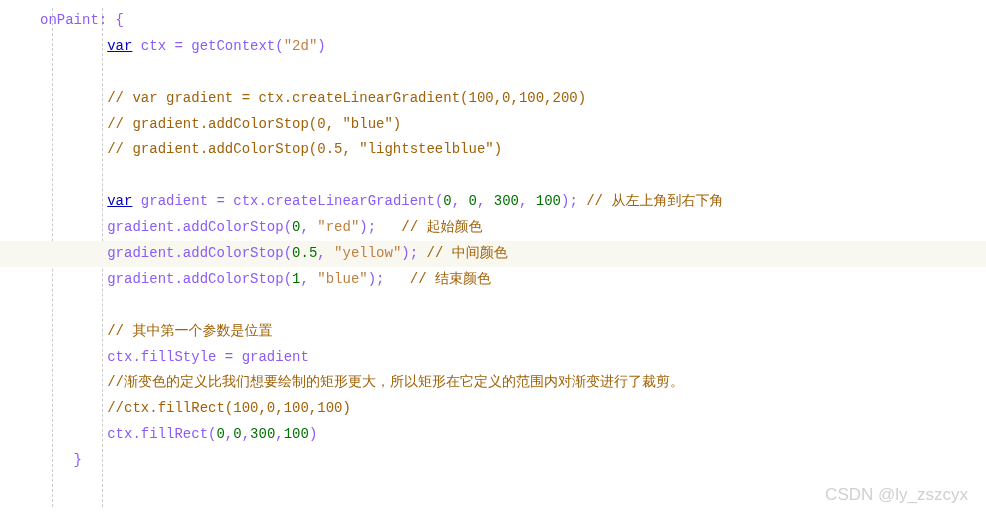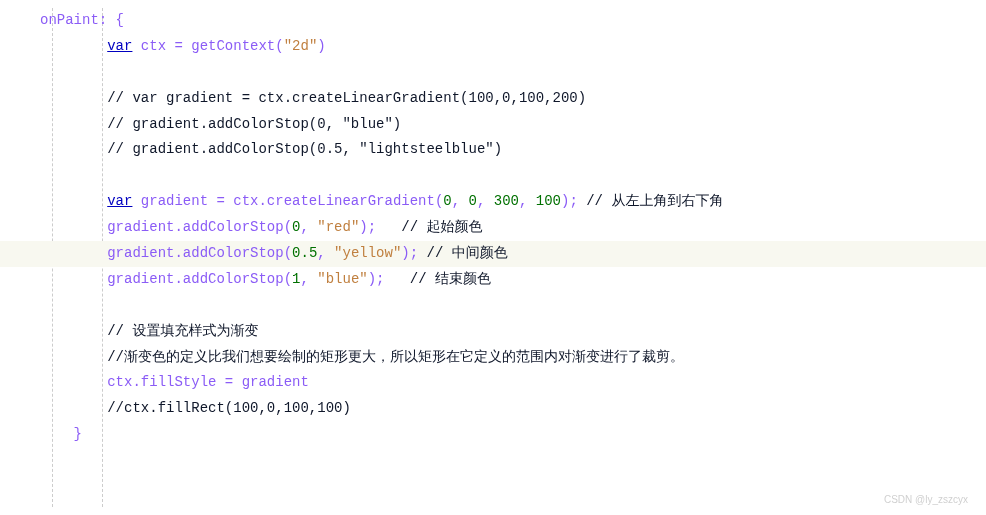--- a/index.html
+++ b/index.html
@@ -27,34 +27,34 @@
       bottom: 0;
       width: 1px;
       border-left: 1px dashed #cccccc;
     }
     .guide-1 { left: 12px; }
     .guide-2 { left: 62px; }
     .kw { color: #0000c0; text-decoration: underline; }
     .fn { color: #8b5cf6; }
     .str { color: #c08040; }
     .num { color: #007000; }
-    .comment { color: #0f172a; }
+    .comment { color: #a16207; }
     .plain { color: #8b5cf6; }
     .highlight-line {
       background: #f8f8f0;
       margin-left: -40px;
       padding-left: 40px;
       margin-right: -200px;
     }
     .watermark {
       position: absolute;
       right: 18px;
       bottom: 10px;
       color: #d0d0d0;
-      font-size: 10px;
+      font-size: 17px;
       font-family: Arial, sans-serif;
     }
     .guides-wrapper {
       position: absolute;
       left: 40px;
       top: 8px;
       bottom: 8px;
       width: 100%;
       pointer-events: none;
     }
@@ -73,20 +73,21 @@
   <div class="line"> </div>
   <div class="line">        <span class="comment">// var gradient = ctx.createLinearGradient(100,0,100,200)</span></div>
   <div class="line">        <span class="comment">// gradient.addColorStop(0, "blue")</span></div>
   <div class="line">        <span class="comment">// gradient.addColorStop(0.5, "lightsteelblue")</span></div>
   <div class="line"> </div>
   <div class="line">        <span class="kw">var</span><span class="plain"> gradient = ctx.</span><span class="fn">createLinearGradient</span><span class="plain">(</span><span class="num">0</span><span class="plain">, </span><span class="num">0</span><span class="plain">, </span><span class="num">300</span><span class="plain">, </span><span class="num">100</span><span class="plain">); </span><span class="comment">// 从左上角到右下角</span></div>
   <div class="line">        <span class="plain">gradient.</span><span class="fn">addColorStop</span><span class="plain">(</span><span class="num">0</span><span class="plain">, </span><span class="str">"red"</span><span class="plain">);   </span><span class="comment">// 起始颜色</span></div>
   <div class="line highlight-line">        <span class="plain">gradient.</span><span class="fn">addColorStop</span><span class="plain">(</span><span class="num">0.5</span><span class="plain">, </span><span class="str">"yellow"</span><span class="plain">); </span><span class="comment">// 中间颜色</span></div>
   <div class="line">        <span class="plain">gradient.</span><span class="fn">addColorStop</span><span class="plain">(</span><span class="num">1</span><span class="plain">, </span><span class="str">"blue"</span><span class="plain">);   </span><span class="comment">// 结束颜色</span></div>
   <div class="line"> </div>
-  <div class="line">        <span class="comment">// 设置填充样式为渐变</span></div>
+  <div class="line">        <span class="comment">// 其中第一个参数是位置</span></div>
+  <div class="line">        <span class="plain">ctx.fillStyle = gradient</span></div>
   <div class="line">        <span class="comment">//渐变色的定义比我们想要绘制的矩形更大，所以矩形在它定义的范围内对渐变进行了裁剪。</span></div>
-  <div class="line">        <span class="plain">ctx.fillStyle = gradient</span></div>
   <div class="line">        <span class="comment">//ctx.fillRect(100,0,100,100)</span></div>
+  <div class="line">        <span class="plain">ctx.</span><span class="fn">fillRect</span><span class="plain">(</span><span class="num">0</span><span class="plain">,</span><span class="num">0</span><span class="plain">,</span><span class="num">300</span><span class="plain">,</span><span class="num">100</span><span class="plain">)</span></div>
   <div class="line">    <span class="plain">}</span></div>
 </div>
 
 <div class="watermark">CSDN @ly_zszcyx</div>
 
 </body></html>

